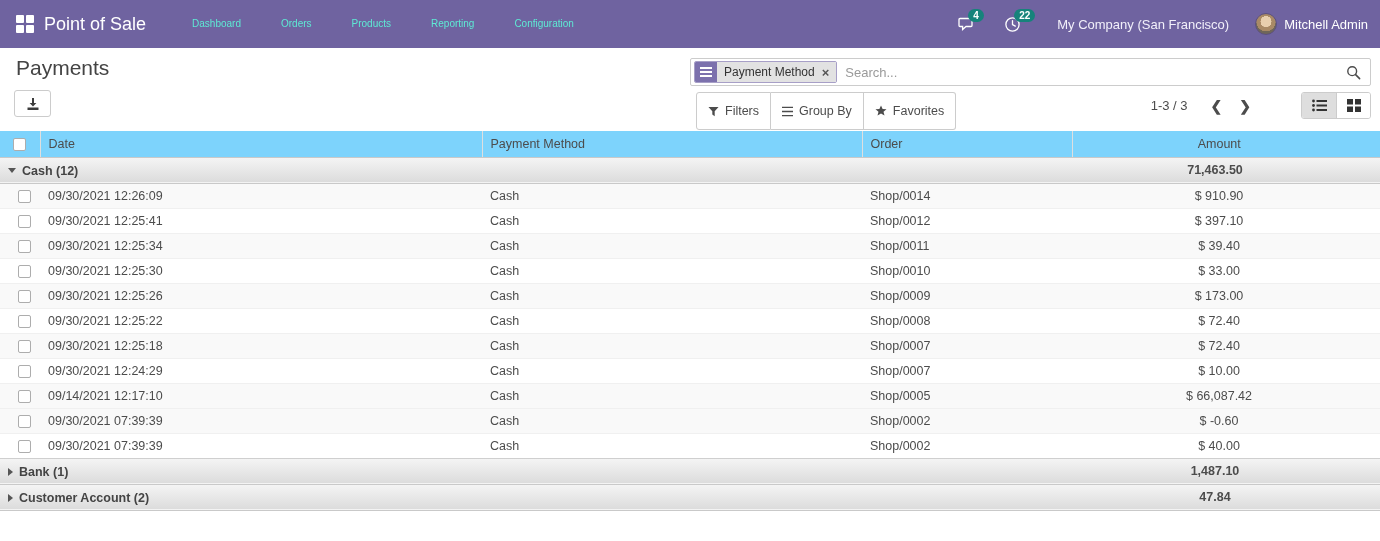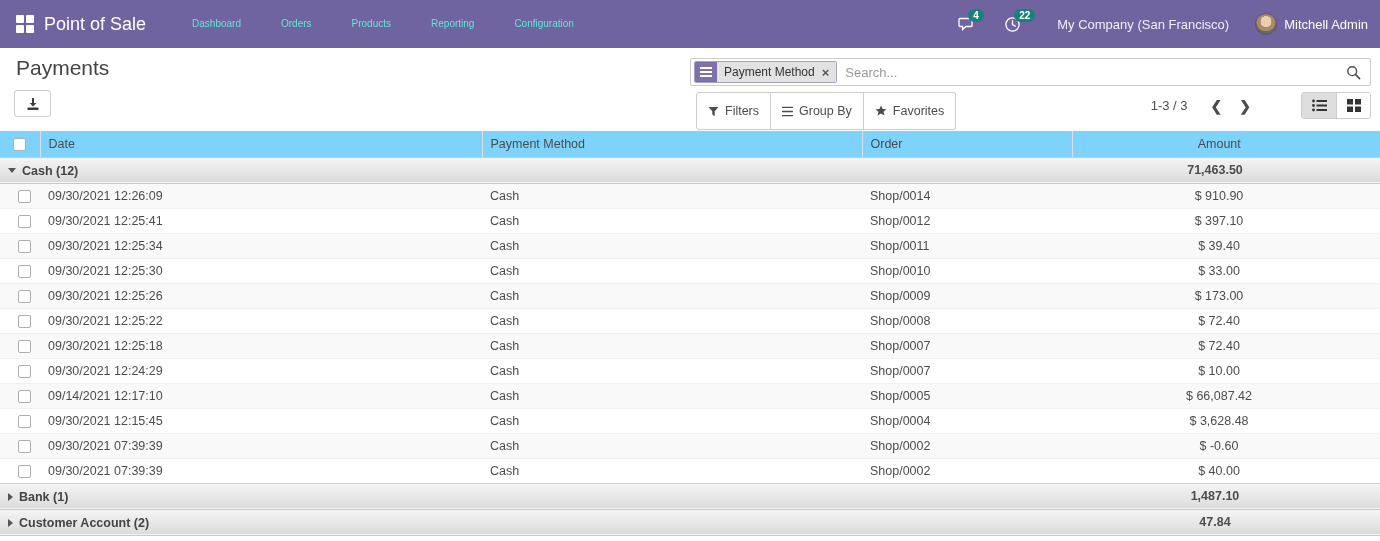--- a/index.html
+++ b/index.html
@@ -307,27 +307,20 @@
         <td>Shop/0007</td>
         <td class="amount">$ 10.00</td>
       </tr>
       <tr class="data-row striped">
         <td class="cb-cell"><span class="cb"></span></td>
         <td>09/14/2021 12:17:10</td>
         <td>Cash</td>
         <td>Shop/0005</td>
         <td class="amount">$ 66,087.42</td>
       </tr>
-      <tr class="data-row">
-        <td class="cb-cell"><span class="cb"></span></td>
-        <td>09/30/2021 12:15:45</td>
-        <td>Cash</td>
-        <td>Shop/0004</td>
-        <td class="amount">$ 3,628.48</td>
-      </tr>
       <tr class="data-row striped">
         <td class="cb-cell"><span class="cb"></span></td>
         <td>09/30/2021 07:39:39</td>
         <td>Cash</td>
         <td>Shop/0002</td>
         <td class="amount">$ -0.60</td>
       </tr>
       <tr class="data-row">
         <td class="cb-cell"><span class="cb"></span></td>
         <td>09/30/2021 07:39:39</td>

